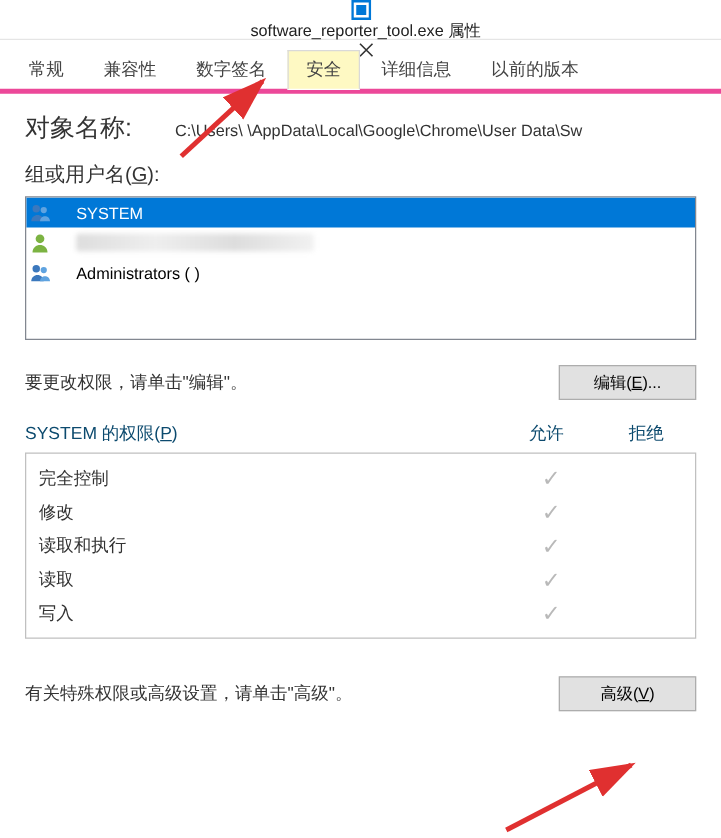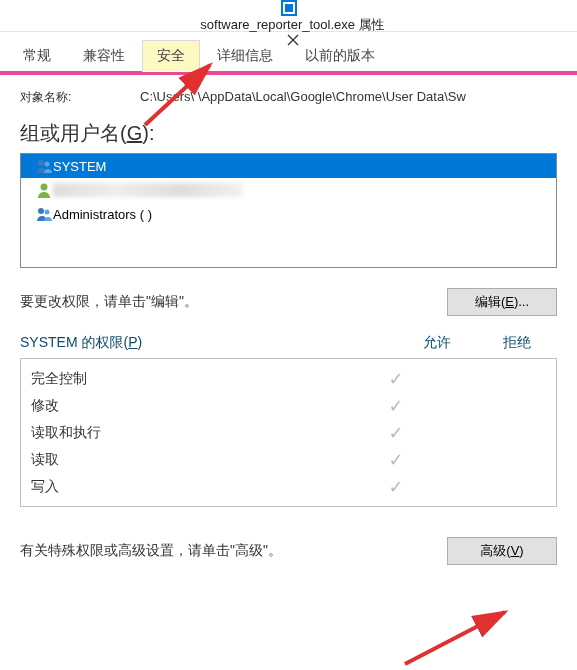--- a/index.html
+++ b/index.html
@@ -67,46 +67,46 @@
     padding: 14px 20px 0 20px;
   }
   .row {
     display: flex;
     align-items: baseline;
     margin-bottom: 14px;
   }
   .row-label {
     width: 120px;
     color: #333;
-    font-size: 12px;
+    font-size: 20px;
   }
   .row-value {
     flex: 1;
     color: #333;
     font-size: 13px;
     overflow: hidden;
     white-space: nowrap;
   }
 
   .group-label {
     color: #333;
-    font-size: 20px;
+    font-size: 16px;
     margin-bottom: 6px;
   }
   .listbox {
     border: 1px solid #828790;
     height: 115px;
     overflow: hidden;
     font-size: 13px;
   }
   .list-item {
     display: flex;
     align-items: center;
-    padding: 3px 14px;
-    gap: 0;
+    padding: 3px 2px;
+    gap: 20px;
   }
   .list-item.selected {
     background: #0078d7;
     color: #fff;
   }
   .user-icon {
     width: 18px;
     height: 18px;
     display: inline-block;
     flex-shrink: 0;
@@ -156,21 +156,20 @@
   .perm-box {
     border: 1px solid #c0c0c0;
     padding: 6px 10px;
   }
   .perm-row {
     display: flex;
     align-items: center;
     height: 27px;
     font-size: 14px;
     color: #333;
-    gap: 45px;
   }
   .perm-row .col1 { flex: 1; }
   .perm-row .col2 { width: 70px; text-align: center; color: #b9b9b9; font-size: 18px; }
   .perm-row .col3 { width: 70px; text-align: center; color: #b9b9b9; font-size: 18px; }
 
   .adv-row {
     display: flex;
     align-items: center;
     margin-top: 30px;
   }
@@ -201,20 +200,21 @@
   <div class="close-btn">
     <svg width="12" height="12" viewBox="0 0 12 12">
         <path d="M1 1 L11 11 M11 1 L1 11" stroke="currentColor" stroke-width="1.3"></path>
       </svg>
   </div>
 </div>
 
 <div class="tabs">
   <div class="tab">常规</div>
   <div class="tab">兼容性</div>
+  <div class="tab">数字签名</div>
   <div class="tab active">安全</div>
   <div class="tab">详细信息</div>
   <div class="tab">以前的版本</div>
 </div>
 
 <div class="content">
 
   <div class="row">
     <div class="row-label">对象名称:</div>
     <div class="row-value">C:\Users\      \AppData\Local\Google\Chrome\User Data\Sw</div>

